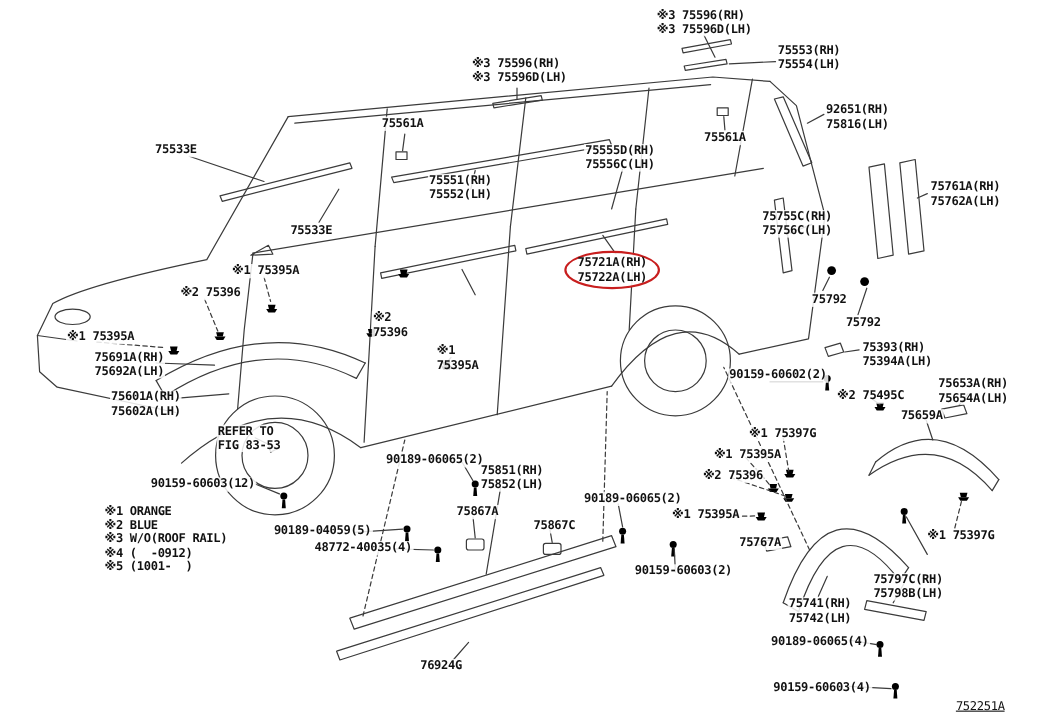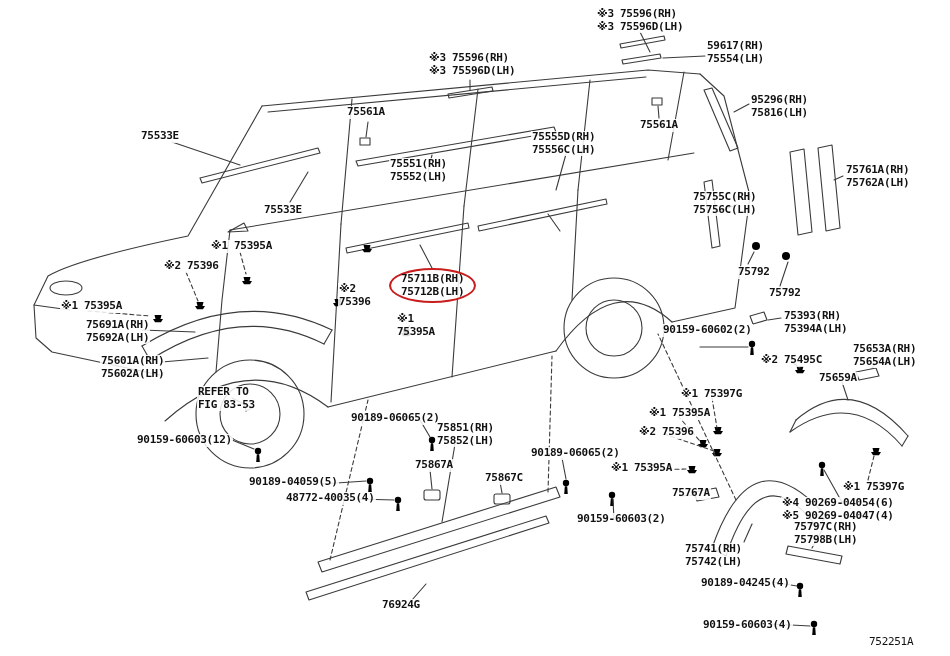--- a/index.html
+++ b/index.html
@@ -18,21 +18,21 @@
   .dash { stroke-dasharray:4 3; }
   .lbl {
     position:absolute; font-size:11px; font-weight:bold; line-height:12.5px;
     letter-spacing:-0.3px; white-space:pre; color:var(--text,#111);
     background:rgba(255,255,255,0.85); padding:0 1px;
   }
   .hl {
     border:2px solid var(--highlight,#c81e1e);
     border-radius:50%; padding:3px 10px; background:rgba(255,255,255,0.9);
   }
-  .figcode { font-weight:normal; }
+  .figcode { font-weight:normal;text-decoration:underline; }
 </style>
 </head>
 <body>
 
 <div id="stage">
 
   <svg id="art" width="950" height="656" viewBox="0 0 950 656">
     <defs>
       <g id="clip">
         <path d="M-3.5,-4 L3.5,-4 L2.5,0 L-2.5,0 Z"></path>
@@ -193,56 +193,56 @@
         <line class="ld" x1="772" y1="624" x2="810" y2="626"></line>
         <line class="ld dash" x1="330" y1="560" x2="368" y2="400"></line>
         <line class="ld dash" x1="548" y1="492" x2="552" y2="356"></line>
         <line class="ld dash" x1="736" y1="500" x2="658" y2="334"></line>
       </g>
     </g>
   </svg>
 
   <div class="lbl" style="left:596px;top:8px">※3 75596(RH)
 ※3 75596D(LH)</div>
-  <div class="lbl" style="left:706px;top:40px">59617(RH)
+  <div class="lbl" style="left:706px;top:40px">75553(RH)
 75554(LH)</div>
   <div class="lbl" style="left:428px;top:52px">※3 75596(RH)
 ※3 75596D(LH)</div>
   <div class="lbl" style="left:346px;top:106px">75561A</div>
-  <div class="lbl" style="left:750px;top:94px">95296(RH)
+  <div class="lbl" style="left:750px;top:94px">92651(RH)
 75816(LH)</div>
   <div class="lbl" style="left:639px;top:119px">75561A</div>
   <div class="lbl" style="left:140px;top:130px">75533E</div>
   <div class="lbl" style="left:531px;top:131px">75555D(RH)
 75556C(LH)</div>
   <div class="lbl" style="left:389px;top:158px">75551(RH)
 75552(LH)</div>
   <div class="lbl" style="left:845px;top:164px">75761A(RH)
 75762A(LH)</div>
   <div class="lbl" style="left:263px;top:204px">75533E</div>
   <div class="lbl" style="left:692px;top:191px">75755C(RH)
 75756C(LH)</div>
+  <div class="lbl hl" style="left:513px;top:228px">75721A(RH)
+75722A(LH)</div>
   <div class="lbl" style="left:210px;top:240px">※1 75395A</div>
   <div class="lbl" style="left:737px;top:266px">75792</div>
   <div class="lbl" style="left:163px;top:260px">※2 75396</div>
-  <div class="lbl hl" style="left:389px;top:268px">75711B(RH)
-75712B(LH)</div>
   <div class="lbl" style="left:338px;top:283px">※2
 75396</div>
   <div class="lbl" style="left:60px;top:300px">※1 75395A</div>
   <div class="lbl" style="left:85px;top:319px">75691A(RH)
 75692A(LH)</div>
   <div class="lbl" style="left:768px;top:287px">75792</div>
   <div class="lbl" style="left:396px;top:313px">※1
 75395A</div>
   <div class="lbl" style="left:100px;top:355px">75601A(RH)
 75602A(LH)</div>
   <div class="lbl" style="left:783px;top:310px">75393(RH)
 75394A(LH)</div>
-  <div class="lbl" style="left:662px;top:324px">90159-60602(2)</div>
+  <div class="lbl" style="left:662px;top:335px">90159-60602(2)</div>
   <div class="lbl" style="left:760px;top:354px">※2 75495C</div>
   <div class="lbl" style="left:852px;top:343px">75653A(RH)
 75654A(LH)</div>
   <div class="lbl" style="left:818px;top:372px">75659A</div>
   <div class="lbl" style="left:197px;top:386px">REFER TO
 FIG 83-53</div>
   <div class="lbl" style="left:680px;top:388px">※1 75397G</div>
   <div class="lbl" style="left:136px;top:434px">90159-60603(12)</div>
   <div class="lbl" style="left:350px;top:412px">90189-06065(2)</div>
   <div class="lbl" style="left:436px;top:422px">75851(RH)
@@ -250,26 +250,29 @@
   <div class="lbl" style="left:648px;top:407px">※1 75395A</div>
   <div class="lbl" style="left:638px;top:426px">※2 75396</div>
   <div class="lbl" style="left:530px;top:447px">90189-06065(2)</div>
   <div class="lbl" style="left:414px;top:459px">75867A</div>
   <div class="lbl" style="left:484px;top:472px">75867C</div>
   <div class="lbl" style="left:248px;top:476px">90189-04059(5)</div>
   <div class="lbl" style="left:610px;top:462px">※1 75395A</div>
   <div class="lbl" style="left:285px;top:492px">48772-40035(4)</div>
   <div class="lbl" style="left:576px;top:513px">90159-60603(2)</div>
   <div class="lbl" style="left:671px;top:487px">75767A</div>
-  <div class="lbl" style="left:781px;top:497px">※4 90269-04054(6)
-※5 90269-04047(4)</div>
   <div class="lbl" style="left:793px;top:521px">75797C(RH)
 75798B(LH)</div>
-  <div class="lbl" style="left:684px;top:543px">75741(RH)
+  <div class="lbl" style="left:716px;top:543px">75741(RH)
 75742(LH)</div>
   <div class="lbl" style="left:842px;top:481px">※1 75397G</div>
-  <div class="lbl" style="left:700px;top:577px">90189-04245(4)</div>
+  <div class="lbl" style="left:700px;top:577px">90189-06065(4)</div>
   <div class="lbl" style="left:381px;top:599px">76924G</div>
   <div class="lbl" style="left:702px;top:619px">90159-60603(4)</div>
 
+  <div class="lbl" style="left:94px;top:459px">※1 ORANGE
+※2 BLUE
+※3 W/O(ROOF RAIL)
+※4 (  -0912)
+※5 (1001-  )</div>
   <div class="lbl figcode" style="left:868px;top:636px">752251A</div>
 
 </div>
 
 </body></html>

